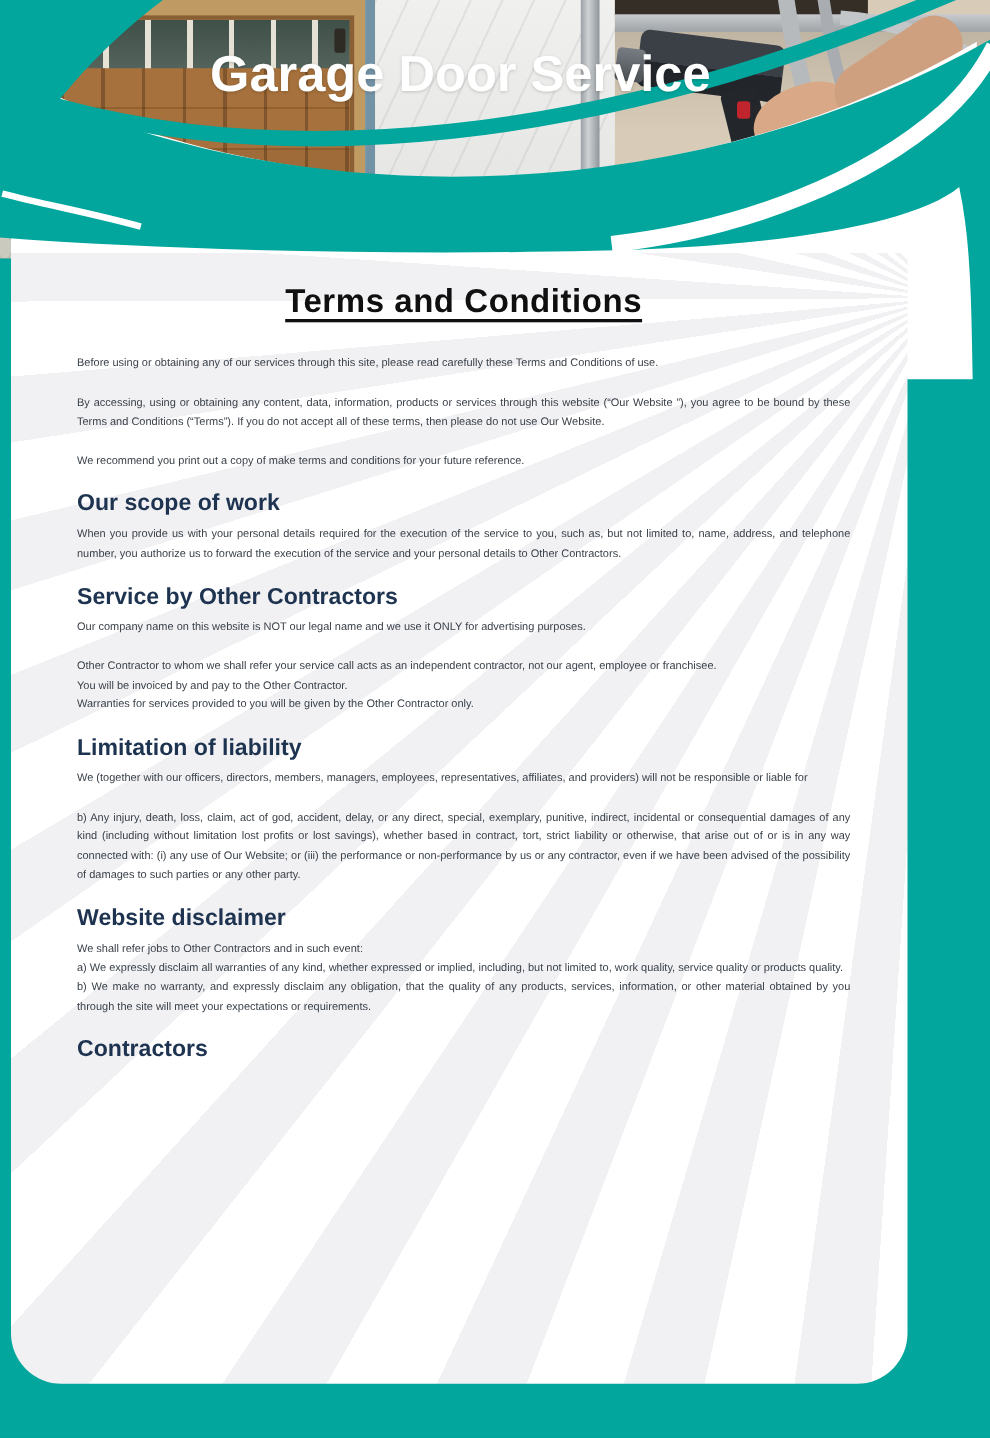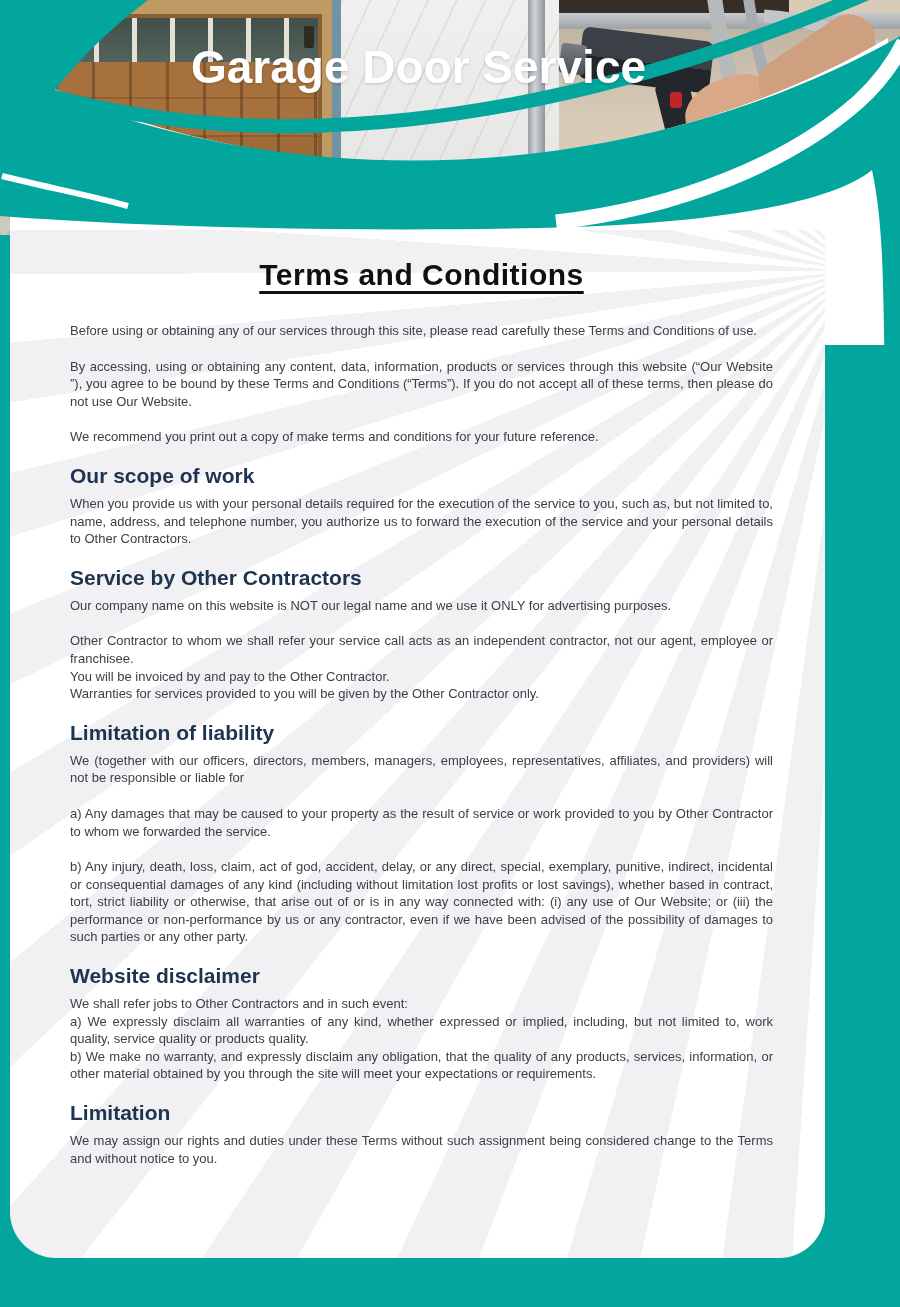--- a/index.html
+++ b/index.html
@@ -109,21 +109,21 @@
   .doc-title{
     text-align:center;
     font-size:30px;font-weight:800;color:#101010;
     letter-spacing:0.5px;
     text-decoration:underline;
     text-decoration-thickness:3px;
     text-underline-offset:6px;
     margin:14px 0 30px 0;
   }
   .para{
-    font-size:13px;line-height:17.6px;
+    font-size:10px;line-height:17.6px;
     margin:0 0 18px 0;
     text-align:justify;
     white-space:pre-line;
   }
   .sec-heading{
     font-size:21px;font-weight:700;color:#1d3350;
     margin:6px 0 7px 0;
   }
 </style>
 </head>
@@ -205,32 +205,30 @@
         <div class="sec-heading">Service by Other Contractors</div>
         <p class="para">Our company name on this website is NOT our legal name and we use it ONLY for advertising purposes.</p>
         <p class="para">Other Contractor to whom we shall refer your service call acts as an independent contractor, not our agent, employee or franchisee.
 You will be invoiced by and pay to the Other Contractor.
 Warranties for services provided to you will be given by the Other Contractor only.</p>
       </div>
 
       <div class="section">
         <div class="sec-heading">Limitation of liability</div>
         <p class="para">We (together with our officers, directors, members, managers, employees, representatives, affiliates, and providers) will not be responsible or liable for</p>
-        <p class="para">a) Any damages that may be caused to your property as the result of service or work provided to you by Other Contractor to whom we forwarded the service.</p>
         <p class="para">b) Any injury, death, loss, claim, act of god, accident, delay, or any direct, special, exemplary, punitive, indirect, incidental or consequential damages of any kind (including without limitation lost profits or lost savings), whether based in contract, tort, strict liability or otherwise, that arise out of or is in any way connected with: (i) any use of Our Website; or (iii) the performance or non-performance by us or any contractor, even if we have been advised of the possibility of damages to such parties or any other party.</p>
       </div>
 
       <div class="section">
         <div class="sec-heading">Website disclaimer</div>
         <p class="para">We shall refer jobs to Other Contractors and in such event:
 a) We expressly disclaim all warranties of any kind, whether expressed or implied, including, but not limited to, work quality, service quality or products quality.
 b) We make no warranty, and expressly disclaim any obligation, that the quality of any products, services, information, or other material obtained by you through the site will meet your expectations or requirements.</p>
       </div>
 
       <div class="section">
-        <div class="sec-heading">Limitation</div>
-        <p class="para">We may assign our rights and duties under these Terms without such assignment being considered change to the Terms and without notice to you.</p>
+        <div class="sec-heading">Contractors</div>
       </div>
 
     </div>
   </div>
 
 </div>
 
 </body></html>

